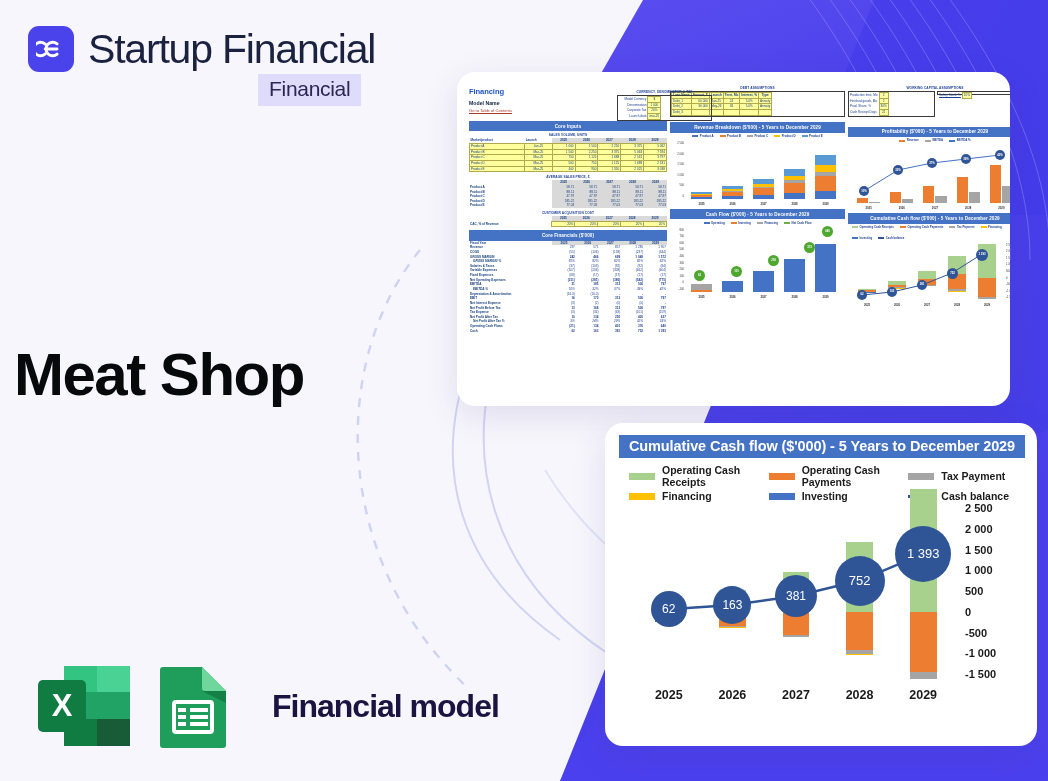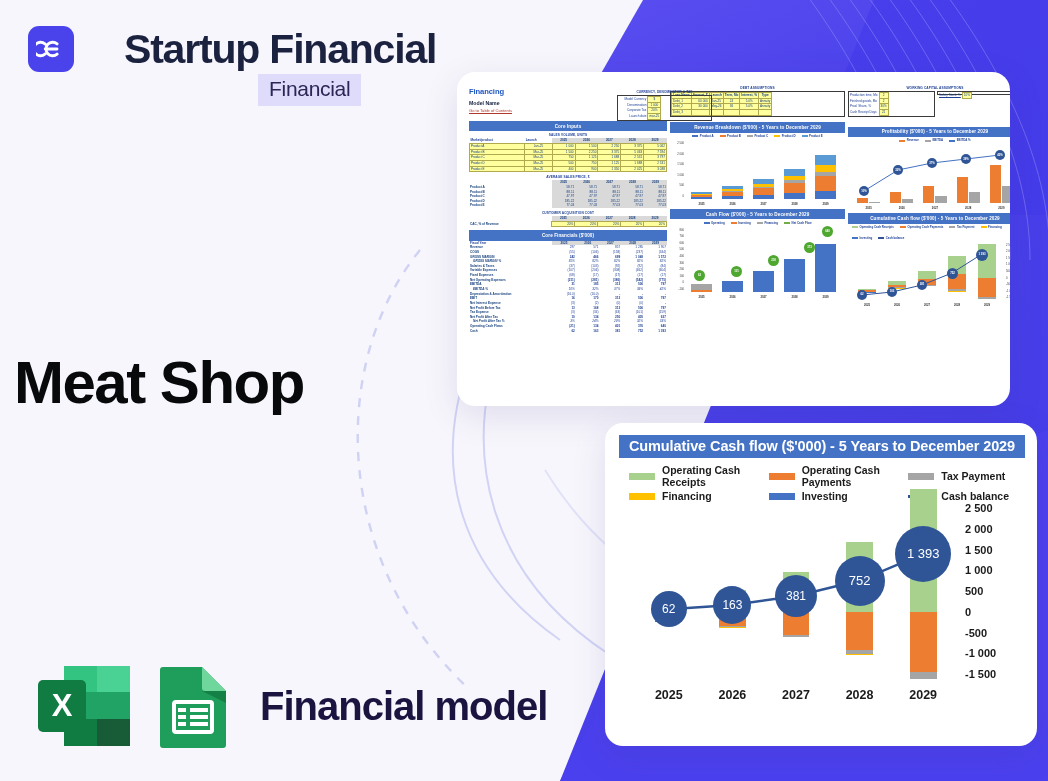--- a/index.html
+++ b/index.html
@@ -16,40 +16,40 @@
   .bg svg { position: absolute; inset: 0; }
 
   
   .brand { position: absolute; left: 28px; top: 26px; display: flex; align-items: center; gap: 14px; }
   .brand-mark {
     width: 46px; height: 46px; border-radius: 11px;
     background: #4a43ec; display: flex; align-items: center; justify-content: center;
     flex: 0 0 auto;
   }
   .brand-title {
-    font-size: 41px; font-weight: 700; color: #1b2240; letter-spacing: -1.2px;
-    line-height: 1; white-space: nowrap; margin-left: 36px;
+    font-size: 41px; font-weight: 400; color: #1b2240; letter-spacing: -1.2px;
+    line-height: 1; white-space: nowrap;
   }
   .brand-sub {
     position: absolute; left: 258px; top: 74px;
     background: #dedcfa; color: #2a2656;
     font-size: 21px; font-weight: 400; padding: 3px 11px 5px 11px;
     letter-spacing: -0.3px;
   }
 
   
   .product-name {
-    position: absolute; left: 14px; top: 348px;
+    position: absolute; left: 14px; top: 340px;
     font-size: 60px; font-weight: 700; color: #08090b; letter-spacing: -1.5px;
   }
 
   
   .filerow { position: absolute; left: 34px; top: 662px; display: flex; align-items: center; gap: 20px; }
   .filerow .label {
-    font-size: 40px; font-weight: 700; color: #1b1340; letter-spacing: -1px; margin-left: 8px;
+    font-size: 32px; font-weight: 700; color: #1b1340; letter-spacing: -1px; margin-left: 20px;
   }
 
   
   .card {
     position: absolute; background: #ffffff;
     border-radius: 18px;
     box-shadow: 0 10px 34px rgba(60,55,130,0.13);
     overflow: hidden;
   }
   #dashboard-card { left: 457px; top: 72px; width: 553px; height: 334px; padding: 8px 6px 4px 6px; }

